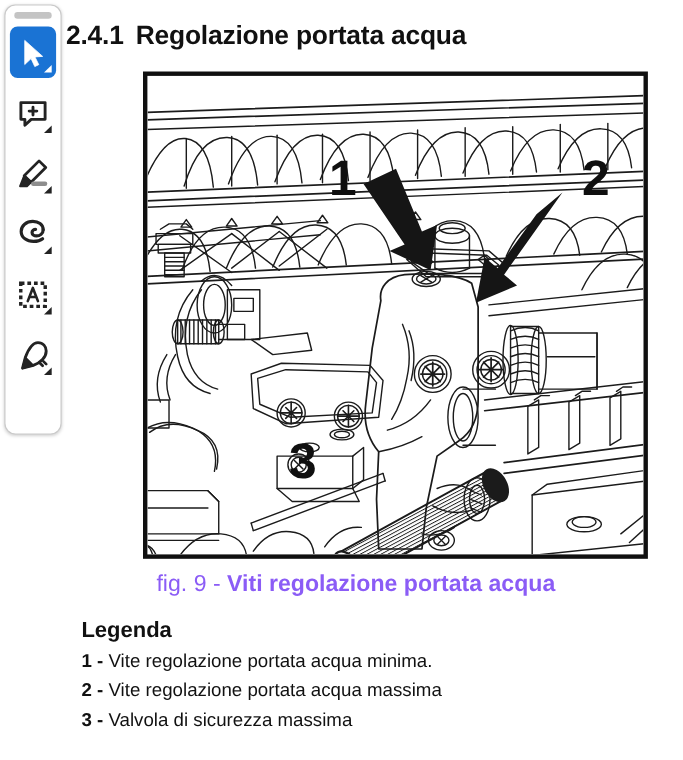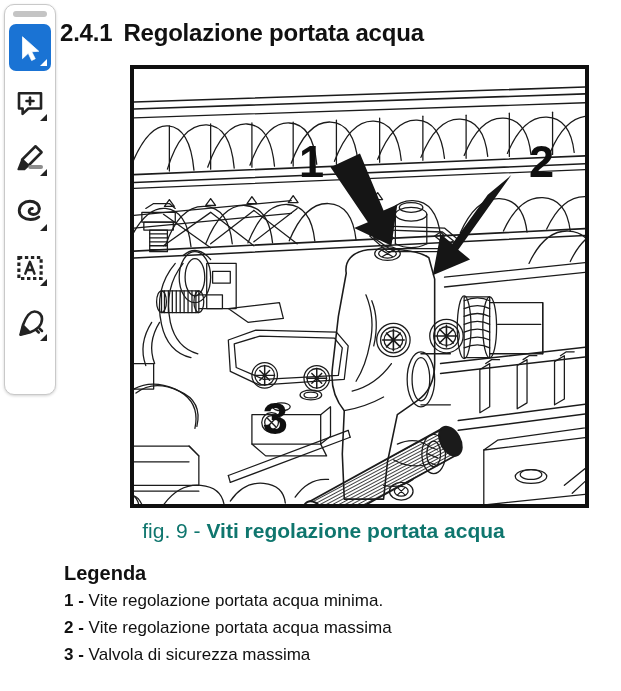--- a/index.html
+++ b/index.html
@@ -114,29 +114,29 @@
     height: 100%;
   }
 
   #figure-caption {
     position: absolute;
     left: 0;
     top: 519px;
     width: 531px;
     text-align: center;
     font-size: 21px;
-    color: #0f766e;
+    color: #8b5cf6;
     white-space: nowrap;
   }
   #figure-caption .cap-num { font-weight: normal; }
   #figure-caption .cap-title { font-weight: bold; }
 
   #legend {
     position: absolute;
-    left: 6px;
+    left: 16px;
     top: 560px;
     width: 520px;
   }
   #legend-title {
     font-size: 20px;
     font-weight: bold;
     color: #111111;
     line-height: 26px;
     margin-bottom: 1px;
   }

